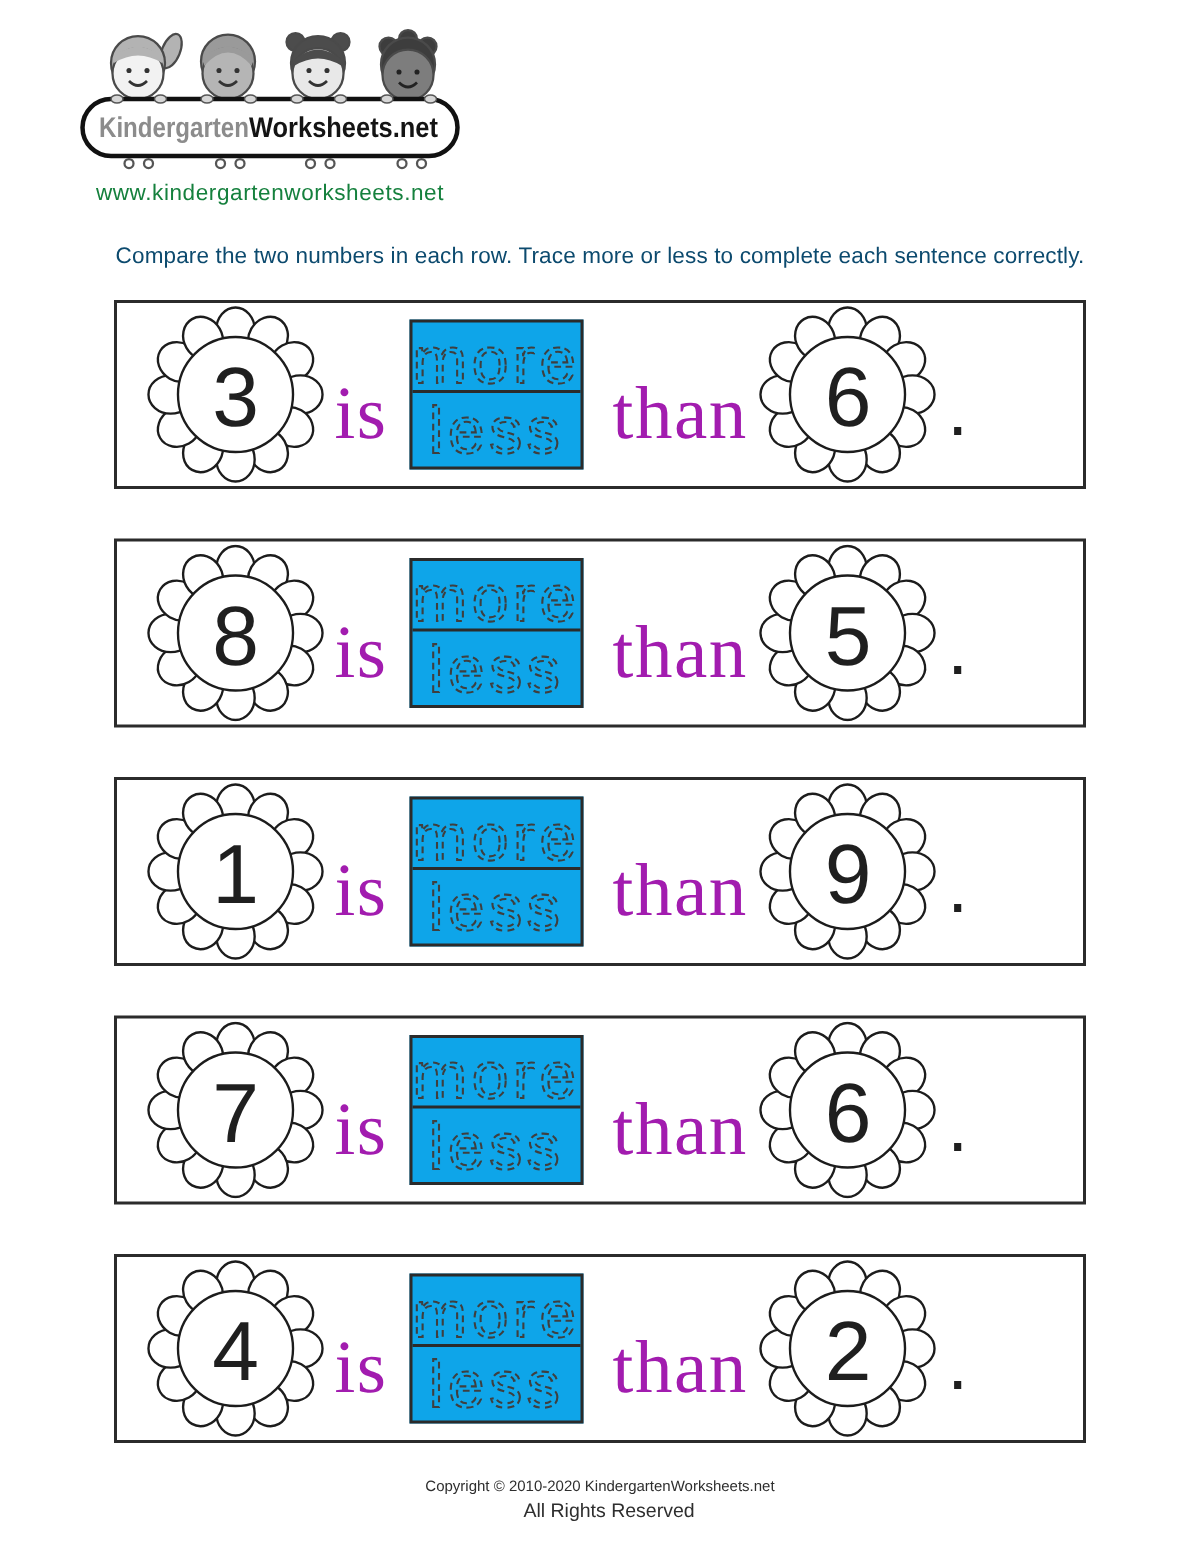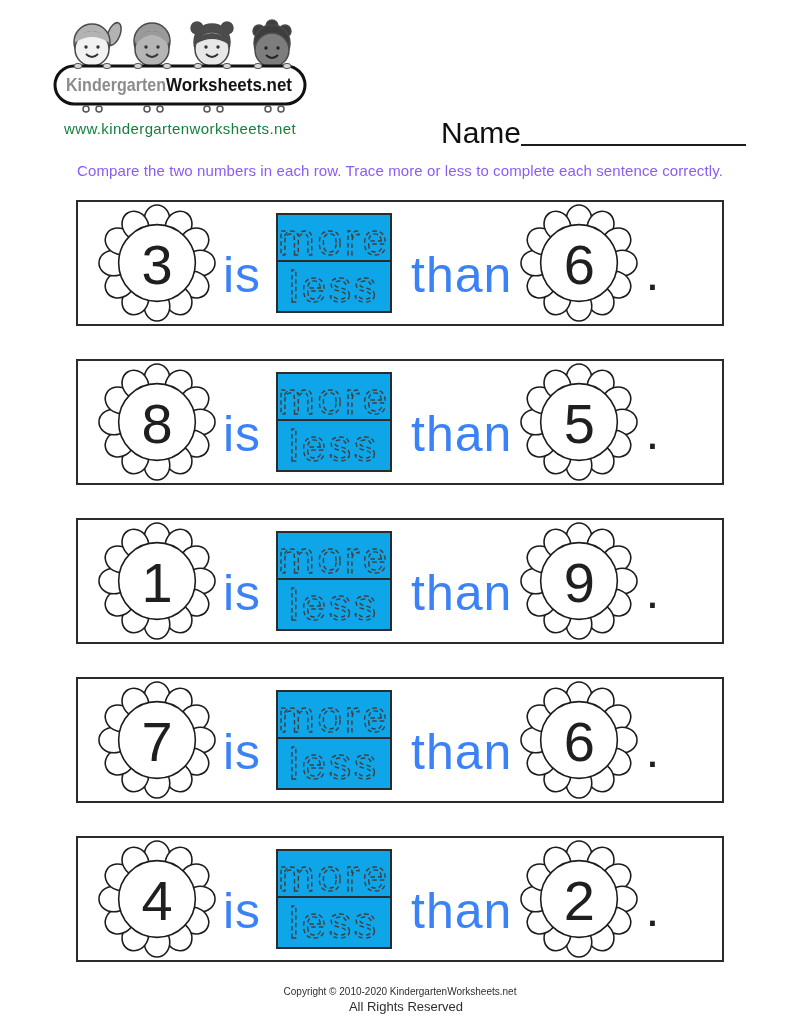--- a/index.html
+++ b/index.html
@@ -15,34 +15,34 @@
   .title-block { position:absolute; left:337px; top:26px; width:440px; }
   .page-title { font-size:38px; font-weight:400; color:#101010; white-space:nowrap;
                 transform:scaleX(.80); transform-origin:left center; letter-spacing:0; }
   .page-subtitle { font-size:25px; font-weight:700; color:#101010; margin-top:9px; letter-spacing:.5px; }
 
   .name-line { position:absolute; left:441px; top:116px; width:305px; display:flex; align-items:flex-end; }
   .name-label { font-size:30px; color:#101010; line-height:1.1; }
   .name-underline { flex:1; height:0; border-bottom:2px solid #1c1c1c; margin-bottom:3px; }
 
   .instructions { position:absolute; left:0; top:162px; width:800px; text-align:center;
-                  font-size:15px; color:#8b5cf6; letter-spacing:.1px; }
+                  font-size:15px; color:#0c4a6e; letter-spacing:.1px; }
 
   
   .rows { position:absolute; left:76px; top:200px; width:648px; }
   .row { display:flex; align-items:center; width:648px; height:126px;
          border:2px solid #2b2b2b; margin-bottom:33px; padding-left:20px; background:#fff; }
   .row:last-child { margin-bottom:0; }
 
   .flower-wrap { position:relative; width:118px; height:118px; flex:none; }
   .flower-wrap svg { display:block; width:118px; height:118px; }
   .flower-num { position:absolute; inset:0; display:flex; align-items:center; justify-content:center;
                 font-size:56px; color:#1f1f1f; padding-top:2px; }
 
-  .word { font-size:50px; color:#3b82f6; position:relative; top:12px; letter-spacing:1px; white-space:nowrap; }
+  .word { font-size:50px; color:#a21caf; position:relative; top:12px; letter-spacing:1px; white-space:nowrap;font-family:Liberation Serif, serif; }
   .word-is { margin-left:7px; }
   .word-than { margin-left:19px; }
 
   .mlbox { width:116px; height:100px; border:2px solid #2b2b2b; margin-left:15px; flex:none; background:#0ea5e9; }
   .mlcell { width:112px; height:47px; }
   .mlcell-top { border-bottom:2px solid #2b2b2b; }
   .mlcell svg { display:block; width:112px; height:47px; }
 
   .period { font-size:50px; color:#1f1f1f; position:relative; top:10px; margin-left:7px; }
 
@@ -144,24 +144,20 @@
           <circle cx="229" cy="93" r="3"></circle>
       </g>
       <text x="14" y="75" font-family="Liberation Sans, sans-serif" font-size="19" font-weight="bold">
         <tspan fill="#8c8c8c" textLength="100" lengthAdjust="spacingAndGlyphs">Kindergarten</tspan><tspan fill="#141414" textLength="126" lengthAdjust="spacingAndGlyphs">Worksheets.net</tspan>
       </text>
     </svg>
     <div class="website">www.kindergartenworksheets.net</div>
   </div>
 
 
-  <div class="name-line">
-    <span class="name-label">Name</span>
-    <span class="name-underline"></span>
-  </div>
 
   <div class="instructions">Compare the two numbers in each row. Trace more or less to complete each sentence correctly.</div>
 
   <div class="rows">
 
     <div class="row">
       <div class="flower-wrap">
         <svg viewBox="0 0 120 120">
             <use href="#flower-shape"></use>
           </svg>

